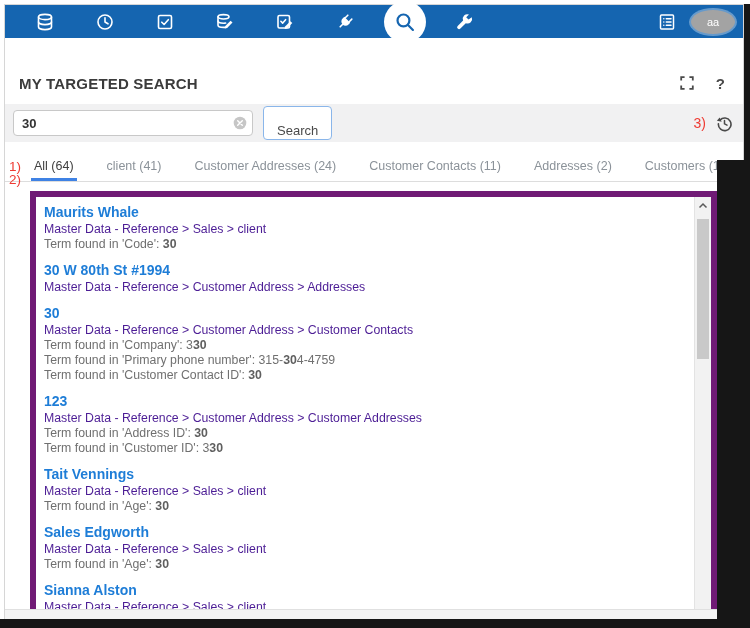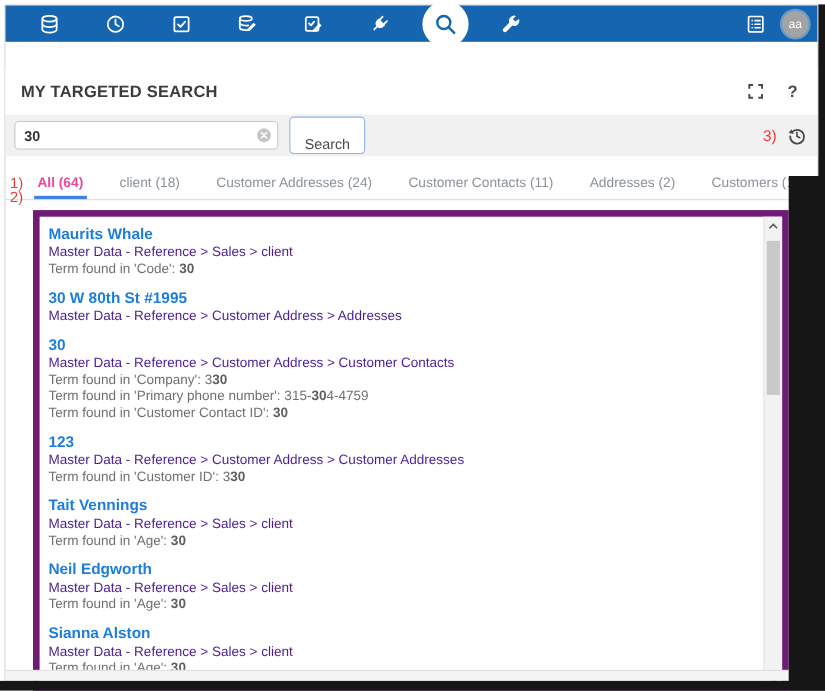--- a/index.html
+++ b/index.html
@@ -23,21 +23,21 @@
   .tb-left{display:flex;align-items:center;gap:40px;}
   .tb-icon{width:20px;height:20px;display:inline-flex;align-items:center;justify-content:center;cursor:pointer;}
   .search-wrap{position:relative;width:20px;height:20px;}
   .search-circle{
     position:absolute;left:50%;top:50%;transform:translate(-50%,-50%);
     width:42px;height:42px;border-radius:50%;background:#fff;z-index:5;
     display:flex;align-items:center;justify-content:center;cursor:pointer;
   }
   .tb-right{position:absolute;right:8px;top:0;height:33px;display:flex;align-items:center;gap:14px;}
   .avatar{
-    width:24px;height:24px;border-radius:50%;background:#a3a3a3;color:#fff;
+    width:44px;height:24px;border-radius:50%;background:#a3a3a3;color:#fff;
     font-size:11px;display:flex;align-items:center;justify-content:center;
     box-shadow:0 0 0 2px rgba(255,255,255,0.35);cursor:pointer;
   }
   
   .title-row{height:42px;display:flex;align-items:center;padding:0 18px 0 14px;background:#fff;position:relative;z-index:1;margin-top:24px;}
   .page-title{font-size:15px;font-weight:700;color:#3b3b3b;letter-spacing:.2px;}
   .hdr-icons{margin-left:auto;display:flex;align-items:center;gap:22px;}
   .help{font-size:15px;font-weight:700;color:#4a4a4a;cursor:pointer;}
   .hdr-icons .slot{display:inline-flex;cursor:pointer;}
   
@@ -62,21 +62,21 @@
   .tabs-row{
     position:relative;margin-top:11px;height:29px;border-bottom:1px solid #ddd;
     padding-left:26px;display:flex;align-items:stretch;
   }
   .tabs-ann{position:absolute;left:4px;top:6px;font-size:13.5px;}
   .tabs{display:flex;align-items:stretch;}
   .tab{
     font-size:12.5px;color:#8b9299;margin-right:27px;padding:0 3px;
     display:flex;align-items:center;border-bottom:3px solid transparent;cursor:pointer;white-space:nowrap;
   }
-  .tab.active{color:#ec4899;font-weight:700;border-bottom-color:var(--tabline);}
+  .tab.active{color:#404040;font-weight:400;border-bottom-color:var(--tabline);}
   
   .results-ann{position:absolute;left:4px;top:167px;font-size:13.5px;}
   .results{
     position:relative;margin:9px 0 0 25px;width:687px;height:442px;
     border:6px solid #701a75;background:#fff;
   }
   .results-content{position:absolute;left:0;top:0;right:17px;bottom:0;overflow:hidden;padding:6px 10px 0 8px;}
   .result-item{margin-bottom:9px;}
   .result-title{font-size:14px;font-weight:700;color:var(--link);line-height:18px;margin-bottom:1px;display:inline-block;cursor:pointer;text-decoration:none;}
   .result-path{font-size:12.3px;font-weight:400;color:#4c1d95;line-height:15px;}
@@ -198,38 +198,38 @@
           <polygon points="0.9,5.8 5.7,6.8 3.6,2.4" fill="#4a4a4a"></polygon>
           <path d="M8.5 5.4v3.4l2.5 1.4" fill="none" stroke="#4a4a4a" stroke-width="1.5" stroke-linecap="round"></path>
         </svg>
       </span>
   </div>
 
   <div class="tabs-row">
     <span class="ann tabs-ann">1)</span>
     <div class="tabs" id="tabs">
         <div class="tab active">All (64)</div>
-        <div class="tab">client (18)</div>
+        <div class="tab">client (41)</div>
         <div class="tab">Customer Addresses (24)</div>
         <div class="tab">Customer Contacts (11)</div>
         <div class="tab">Addresses (2)</div>
         <div class="tab">Customers (1)</div>
       </div>
   </div>
 
   <span class="ann results-ann">2)</span>
 
   <div class="results">
     <div class="results-content" id="results">
         <div class="result-item"><a class="result-title">Maurits Whale</a><div class="result-path">Master Data - Reference &gt; Sales &gt; client</div><div class="result-term"><span>Term found in 'Code': </span><b>30</b><span></span></div></div>
-        <div class="result-item"><a class="result-title">30 W 80th St #1995</a><div class="result-path">Master Data - Reference &gt; Customer Address &gt; Addresses</div></div>
+        <div class="result-item"><a class="result-title">30 W 80th St #1994</a><div class="result-path">Master Data - Reference &gt; Customer Address &gt; Addresses</div></div>
         <div class="result-item"><a class="result-title">30</a><div class="result-path">Master Data - Reference &gt; Customer Address &gt; Customer Contacts</div><div class="result-term"><span>Term found in 'Company': 3</span><b>30</b><span></span></div><div class="result-term"><span>Term found in 'Primary phone number': 315-</span><b>30</b><span>4-4759</span></div><div class="result-term"><span>Term found in 'Customer Contact ID': </span><b>30</b><span></span></div></div>
-        <div class="result-item"><a class="result-title">123</a><div class="result-path">Master Data - Reference &gt; Customer Address &gt; Customer Addresses</div><div class="result-term"><span>Term found in 'Customer ID': 3</span><b>30</b><span></span></div></div>
+        <div class="result-item"><a class="result-title">123</a><div class="result-path">Master Data - Reference &gt; Customer Address &gt; Customer Addresses</div><div class="result-term"><span>Term found in 'Address ID': </span><b>30</b><span></span></div><div class="result-term"><span>Term found in 'Customer ID': 3</span><b>30</b><span></span></div></div>
         <div class="result-item"><a class="result-title">Tait Vennings</a><div class="result-path">Master Data - Reference &gt; Sales &gt; client</div><div class="result-term"><span>Term found in 'Age': </span><b>30</b><span></span></div></div>
-        <div class="result-item"><a class="result-title">Neil Edgworth</a><div class="result-path">Master Data - Reference &gt; Sales &gt; client</div><div class="result-term"><span>Term found in 'Age': </span><b>30</b><span></span></div></div>
+        <div class="result-item"><a class="result-title">Sales Edgworth</a><div class="result-path">Master Data - Reference &gt; Sales &gt; client</div><div class="result-term"><span>Term found in 'Age': </span><b>30</b><span></span></div></div>
         <div class="result-item"><a class="result-title">Sianna Alston</a><div class="result-path">Master Data - Reference &gt; Sales &gt; client</div><div class="result-term"><span>Term found in 'Age': </span><b>30</b><span></span></div></div>
       </div>
     <div class="vscroll">
       <span class="sb-up" id="sb-up">
           <svg width="10" height="7" viewBox="0 0 10 7">
             <path d="M1.5 5.5L5 2l3.5 3.5" fill="none" stroke="#5a5a5a" stroke-width="1.5"></path>
           </svg>
         </span>
       <div class="sb-thumb"></div>
       <span class="sb-down" id="sb-down">

